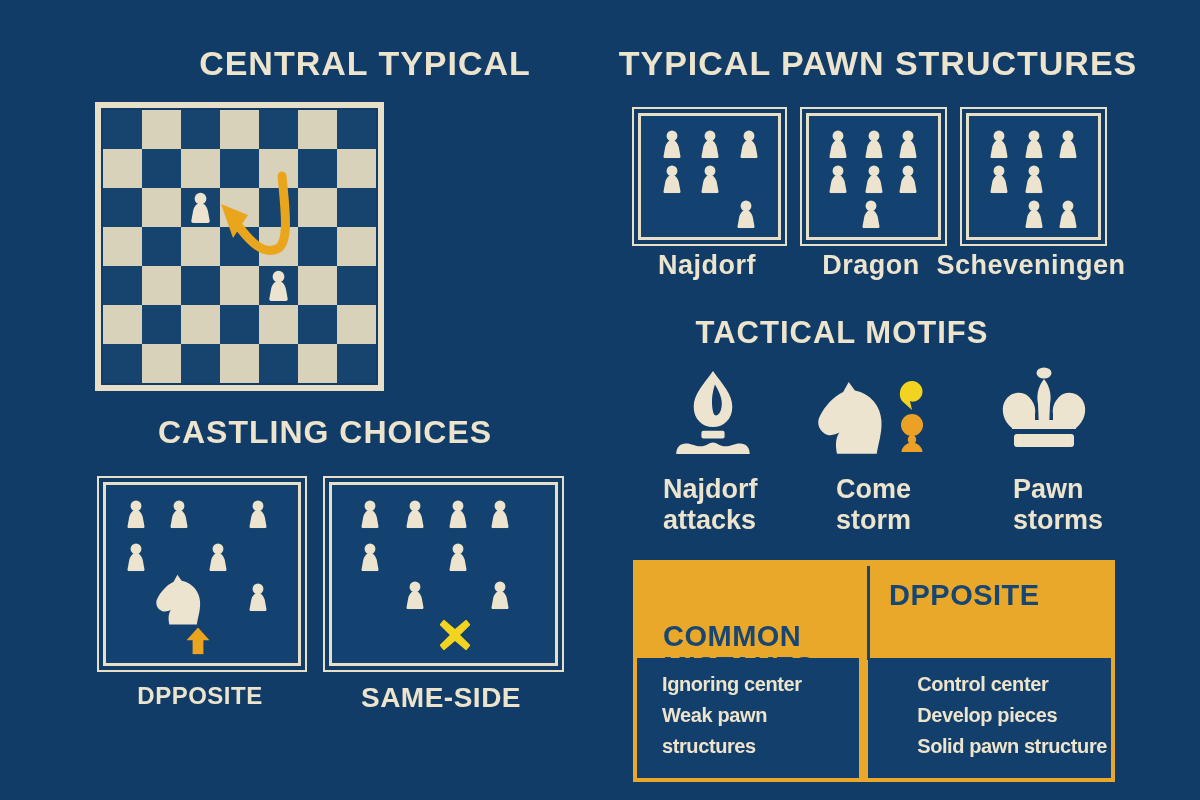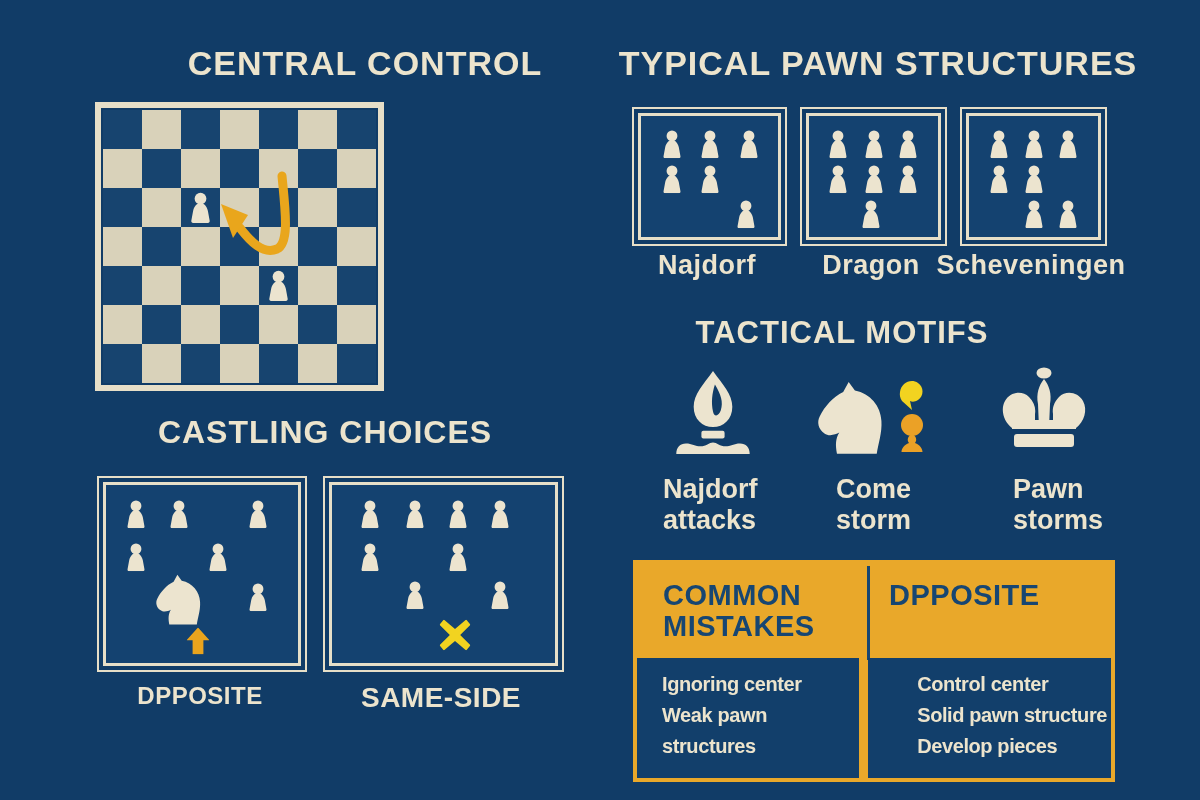--- a/index.html
+++ b/index.html
@@ -52,21 +52,21 @@
   #mi2{left:812px;top:372px;width:116px;height:88px;}
   #mi3{left:1000px;top:366px;width:88px;height:86px;}
   .mlabel{position:absolute;color:#ece4cd;font-weight:bold;font-size:27px;line-height:31px;}
   #ml1{left:663px;top:474px;} #ml2{left:836px;top:474px;} #ml3{left:1013px;top:474px;}
 
   
   .gold-box{position:absolute;left:633px;top:560px;width:482px;height:222px;background:#e9a82a;}
   .gb-headers{position:relative;height:98px;display:flex;}
   .gb-h{color:#174672;font-weight:bold;font-size:29px;line-height:31px;padding-top:20px;
         box-sizing:border-box;letter-spacing:0.5px;}
-  .gb-h1{width:192px;padding-left:30px;}
+  .gb-h1{width:192px;padding-left:30px;margin-top:41px;}
   .gb-h2{flex:1;padding-left:64px;}
   .gb-divider{position:absolute;left:234px;top:6px;bottom:-2px;width:3px;background:#174672;}
   .gb-body{position:absolute;left:4px;top:98px;right:4px;bottom:4px;display:flex;gap:9px;}
   .gb-panel{background:#123f6b;}
   .gb-panel-left{width:223px;}
   .gb-panel-right{flex:1;padding-left:24px;}
   .gb-list{list-style:none;margin:0;padding:11px 4px 0 25px;color:#ece4cd;
            font-size:20px;line-height:31px;font-weight:bold;letter-spacing:-0.4px;}
   .gb-panel-right .gb-list li{white-space:nowrap;}
   .svg-defs{position:absolute;width:0;height:0;overflow:hidden;}
@@ -87,21 +87,21 @@
       <path fill="currentColor" d="M17 0 L34 19 L25 19 L25 40 L9 40 L9 19 L0 19 Z"></path>
     </symbol>
     <symbol id="sym-x" viewBox="0 0 36 36">
       <path fill="currentColor" d="M5 0 L18 11 L31 0 L36 6 L24 18 L36 30 L31 36 L18 25 L5 36 L0 30 L12 18 L0 6 Z"></path>
     </symbol>
   </defs>
 </svg>
 
 <div class="stage">
 
-  <div class="hd hd1">CENTRAL CONTROL</div>
+  <div class="hd hd1">CENTRAL TYPICAL</div>
   <div class="hd hd2">TYPICAL PAWN STRUCTURES</div>
   <div class="hd hd3">TACTICAL MOTIFS</div>
   <div class="hd hd4">CASTLING CHOICES</div>
 
   <div class="board">
     <div class="bgrid" id="board-grid">
         <div class="sq sq-b"></div>
         <div class="sq sq-c"></div>
         <div class="sq sq-b"></div>
         <div class="sq sq-c"></div>
@@ -421,20 +421,20 @@
     <div class="gb-body">
       <div class="gb-panel gb-panel-left">
         <ul class="gb-list">
           <li>Ignoring center</li>
           <li>Weak pawn structures</li>
         </ul>
       </div>
       <div class="gb-panel gb-panel-right">
         <ul class="gb-list">
           <li>Control center</li>
+          <li>Develop pieces</li>
           <li>Solid pawn structure</li>
-          <li>Develop pieces</li>
         </ul>
       </div>
     </div>
   </div>
 
 </div>
 
 </body></html>

